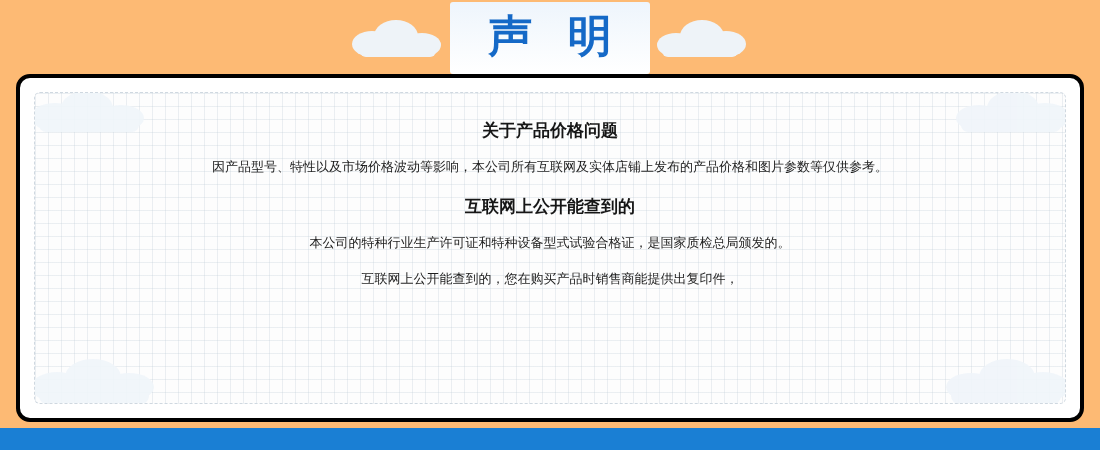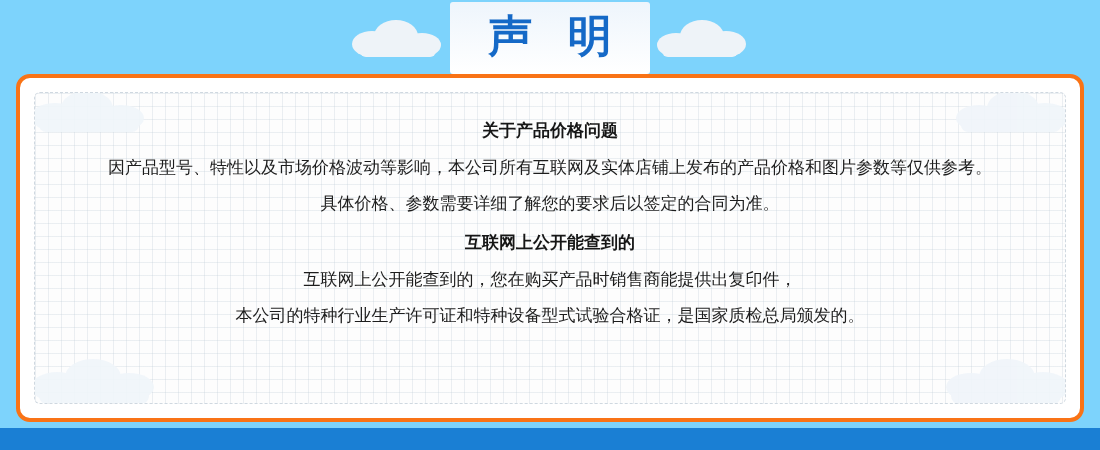--- a/index.html
+++ b/index.html
@@ -11,21 +11,21 @@
     height: 450px;
     background: #ffffff;
     font-family: "Liberation Sans", sans-serif;
     overflow: hidden;
   }
 
   .page {
     position: relative;
     width: 1100px;
     height: 450px;
-    background: #7dd3fc;
+    background: #fdba74;
     box-sizing: border-box;
   }
 
   
   .title-area {
     position: relative;
     height: 78px;
     width: 100%;
   }
 
@@ -69,21 +69,21 @@
   .cloud-right { left: 652px; top: 18px; }
 
   
   .panel {
     position: absolute;
     left: 16px;
     top: 74px;
     width: 1068px;
     height: 348px;
     box-sizing: border-box;
-    border: 4px solid #f97316;
+    border: 4px solid #000000;
     border-radius: 14px;
     background: #ffffff;
     overflow: hidden;
   }
 
   .panel-inner {
     position: absolute;
     left: 14px;
     top: 14px;
     right: 14px;
@@ -115,21 +115,21 @@
   .heading {
     font-size: 17px;
     font-weight: bold;
     color: #161616;
     line-height: 34px;
     margin: 4px 0 2px 0;
     font-family: "DejaVu Sans", "Liberation Sans", sans-serif;
   }
 
   .para {
-    font-size: 17px;
+    font-size: 13px;
     line-height: 36px;
     color: #1d1d1d;
     font-family: "DejaVu Sans", "Liberation Sans", sans-serif;
     white-space: nowrap;
   }
 
   .contact {
     margin-top: 16px;
     font-size: 18px;
     font-weight: bold;
@@ -229,25 +229,24 @@
             <ellipse cx="102" cy="30" rx="26" ry="15"></ellipse>
             <rect x="10" y="30" width="110" height="17" rx="8"></rect>
           </g>
         </svg>
       </div>
 
       <div class="content">
 
         <div class="heading">关于产品价格问题</div>
         <div class="para">因产品型号、特性以及市场价格波动等影响，本公司所有互联网及实体店铺上发布的产品价格和图片参数等仅供参考。</div>
-        <div class="para">具体价格、参数需要详细了解您的要求后以签定的合同为准。</div>
 
         <div class="heading">互联网上公开能查到的</div>
+        <div class="para">本公司的特种行业生产许可证和特种设备型式试验合格证，是国家质检总局颁发的。</div>
         <div class="para">互联网上公开能查到的，您在购买产品时销售商能提供出复印件，</div>
-        <div class="para">本公司的特种行业生产许可证和特种设备型式试验合格证，是国家质检总局颁发的。</div>
 
 
       </div>
     </div>
   </div>
 
   <div class="bottom-bar"></div>
 </div>
 
 </body></html>

